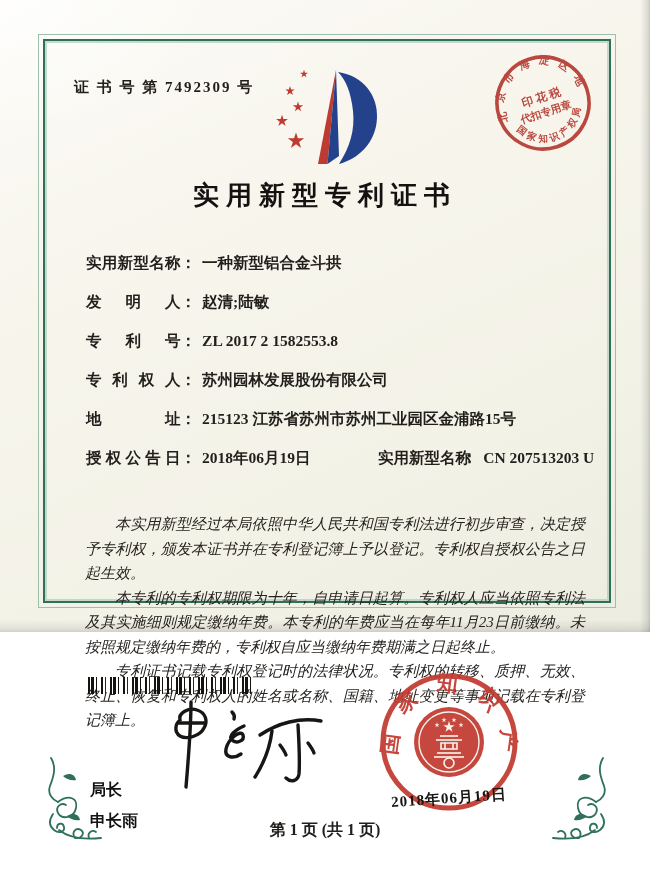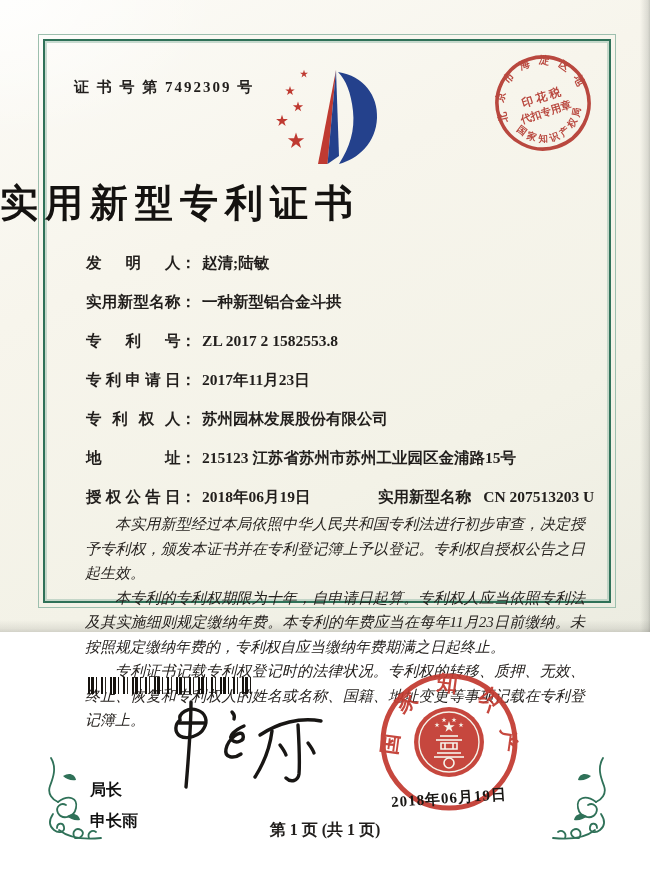--- a/index.html
+++ b/index.html
@@ -22,22 +22,22 @@
   
   .frame-outer{position:absolute;left:38px;top:34px;right:34px;bottom:24px;
     border:1.5px solid var(--border-green-light);}
   .frame-inner{position:absolute;left:43px;top:39px;right:39px;bottom:29px;
     border:2.5px solid var(--border-green);
     box-shadow:inset 0 0 0 2px rgba(157,191,174,.55);}
   .cert-no{position:absolute;left:74px;top:78px;font-size:15px;font-weight:600;
     letter-spacing:2px;}
   .logo{position:absolute;left:256px;top:64px;}
   .tax-stamp{position:absolute;left:484px;top:44px;transform:rotate(-18deg);opacity:.92;}
-  .title{position:absolute;left:0;top:178px;width:100%;text-align:left;
-    font-size:38px;font-weight:bold;letter-spacing:7px;color:#141210;}
+  .title{position:absolute;left:0;top:178px;width:100%;text-align:center;
+    font-size:26px;font-weight:bold;letter-spacing:7px;color:#141210;}
   .fields{position:absolute;left:86px;top:250px;width:488px;font-size:15.5px;font-weight:600;}
   .frow{position:relative;height:25px;line-height:25px;margin-bottom:14px;white-space:nowrap;}
   .flabel{display:inline-block;width:6.1em;text-align:justify;text-align-last:justify;}
   .flabel.narrow{width:5.4em;}
   .fcolon{margin-right:6px;}
   .fside{position:absolute;left:292px;top:0;}
   .body-text{position:absolute;left:85px;top:512px;width:500px;font-size:15px;
     line-height:24.5px;font-style:italic;font-weight:500;text-align:justify;color:#26221f;}
   .body-text p{margin:0;text-indent:2em;}
   .barcode{position:absolute;left:88px;top:677px;width:163px;height:17px;
@@ -126,30 +126,27 @@
       <textPath href="#taxBot">国家知识产权局</textPath>
     </text>
     <text x="0" y="-2" text-anchor="middle" font-size="11.5" font-weight="bold" fill="var(--stamp-red,#b43a31)" font-family="Liberation Serif, serif">印 花 税</text>
     <text x="0" y="13" text-anchor="middle" font-size="10.5" font-weight="bold" fill="var(--stamp-red,#b43a31)" font-family="Liberation Serif, serif">代扣专用章</text>
   </svg>
 
   <div class="title">实用新型专利证书</div>
 
   <div class="fields">
     <div class="frow">
+      <span class="flabel">实用新型名称</span><span class="fcolon">：</span><span class="fvalue">一种新型铝合金斗拱</span>
+    </div>
+    <div class="frow">
       <span class="flabel">发明人</span><span class="fcolon">：</span><span class="fvalue">赵清;陆敏</span>
     </div>
     <div class="frow">
-      <span class="flabel">实用新型名称</span><span class="fcolon">：</span><span class="fvalue">一种新型铝合金斗拱</span>
-    </div>
-    <div class="frow">
       <span class="flabel">专利号</span><span class="fcolon">：</span><span class="fvalue">ZL 2017 2 1582553.8</span>
-    </div>
-    <div class="frow">
-      <span class="flabel">专利申请日</span><span class="fcolon">：</span><span class="fvalue">2017年11月23日</span>
     </div>
     <div class="frow">
       <span class="flabel">专利权人</span><span class="fcolon">：</span><span class="fvalue">苏州园林发展股份有限公司</span>
     </div>
     <div class="frow">
       <span class="flabel">地址</span><span class="fcolon">：</span><span class="fvalue">215123 江苏省苏州市苏州工业园区金浦路15号</span>
     </div>
     <div class="frow">
       <span class="flabel">授权公告日</span><span class="fcolon">：</span><span class="fvalue">2018年06月19日</span>
       <span class="fside">

